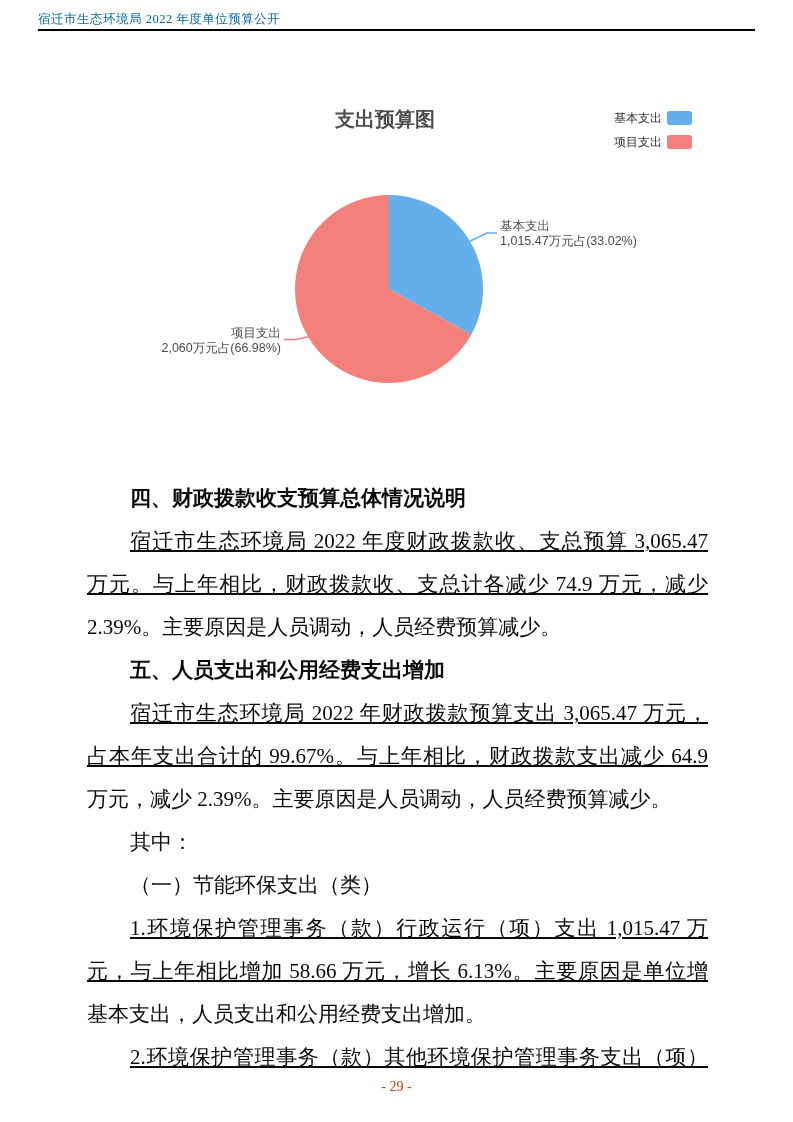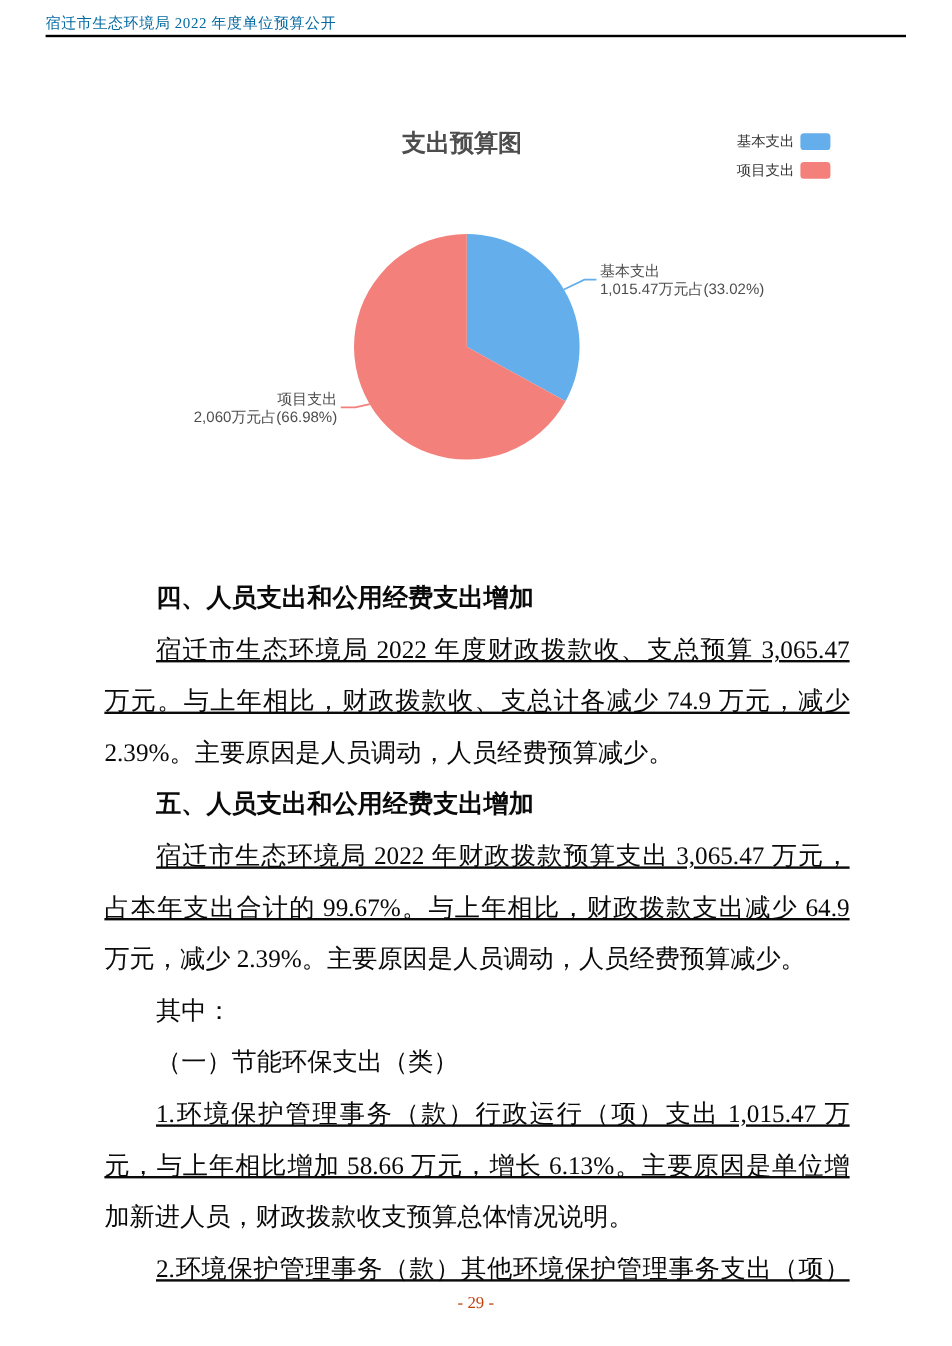--- a/index.html
+++ b/index.html
@@ -82,35 +82,35 @@
         <text class="callout" x="500" y="160">1,015.47万元占(33.02%)</text>
       </g>
       <g>
         <text class="callout" x="281" y="251.5" text-anchor="end">项目支出</text>
         <text class="callout" x="281" y="266.5" text-anchor="end">2,060万元占(66.98%)</text>
       </g>
     </svg>
   </div>
 
   <div class="doc">
-    <div class="line bold indent">四、人员支出和公用经费支出增加</div>
+    <div class="line bold indent">四、财政拨款收支预算总体情况说明</div>
     <div class="line indent just">宿迁市生态环境局 2022 年度财政拨款收、支总预算 3,065.47</div>
     <div class="line just">万元。与上年相比，财政拨款收、支总计各减少 74.9 万元，减少</div>
     <div class="line">2.39%。主要原因是人员调动，人员经费预算减少。</div>
 
     <div class="line bold indent">五、人员支出和公用经费支出增加</div>
     <div class="line indent just">宿迁市生态环境局 2022 年财政拨款预算支出 3,065.47 万元，</div>
     <div class="line just">占本年支出合计的 99.67%。与上年相比，财政拨款支出减少 64.9</div>
     <div class="line">万元，减少 2.39%。主要原因是人员调动，人员经费预算减少。</div>
 
     <div class="line indent">其中：</div>
     <div class="line indent">（一）节能环保支出（类）</div>
 
     <div class="line indent just">1.环境保护管理事务（款）行政运行（项）支出 1,015.47 万</div>
     <div class="line just">元，与上年相比增加 58.66 万元，增长 6.13%。主要原因是单位增</div>
-    <div class="line">加新进人员，财政拨款收支预算总体情况说明。</div>
+    <div class="line">基本支出，人员支出和公用经费支出增加。</div>
 
     <div class="line indent just">2.环境保护管理事务（款）其他环境保护管理事务支出（项）</div>
   </div>
 
   <div class="footer">- 29 -</div>
 
 </div>
 
 </body></html>

